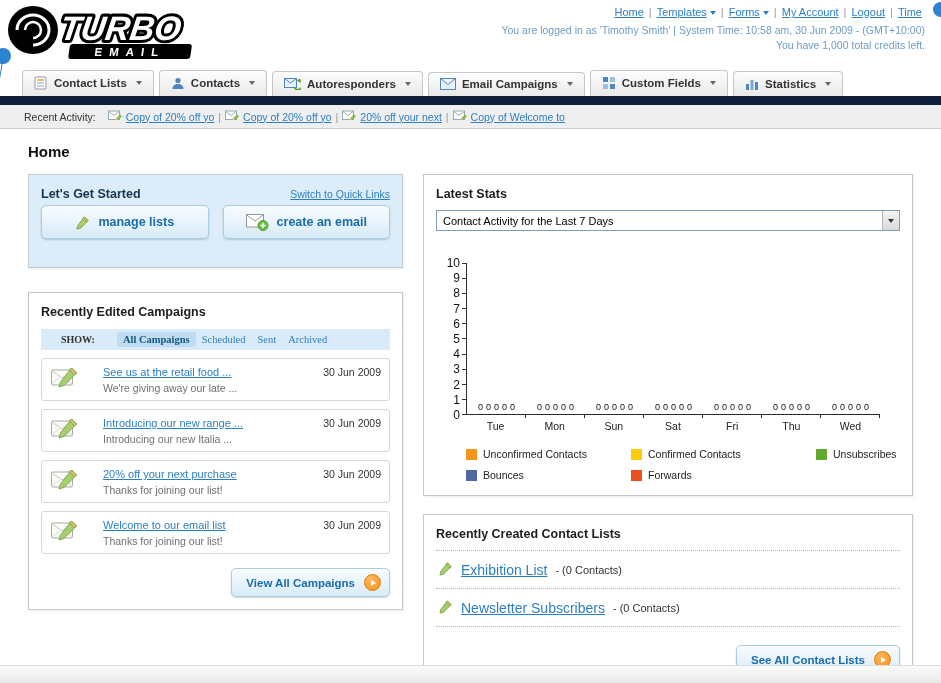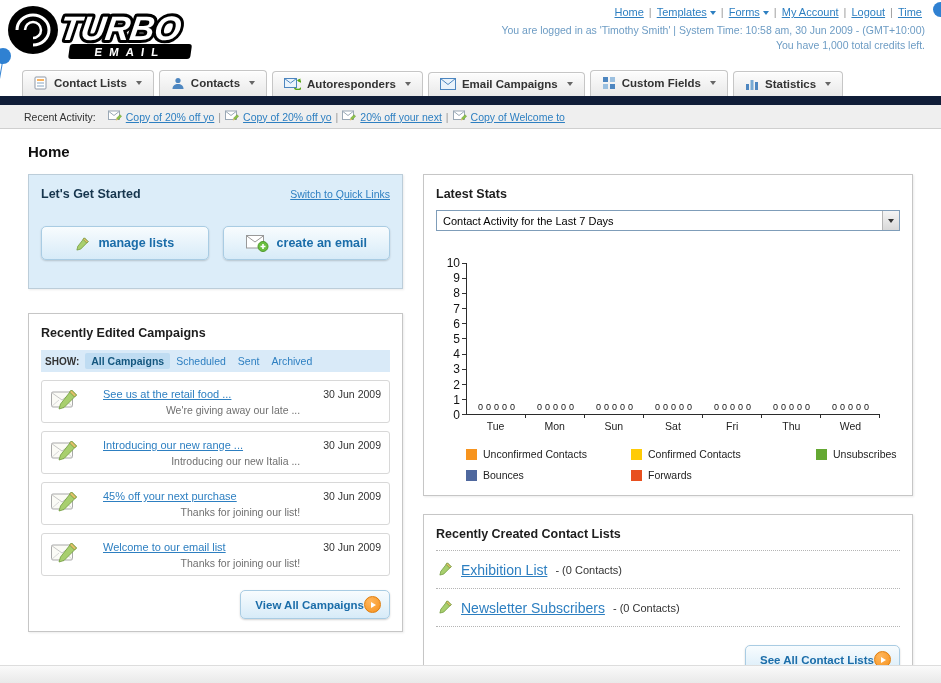--- a/index.html
+++ b/index.html
@@ -39,36 +39,36 @@
   .col-left{width:375px;flex:none;}
   .col-right{flex:1;}
 
   .panel{border:1px solid #c6c6c6;background:#fff;box-shadow:1px 1px 2px rgba(0,0,0,0.08);}
   .panel-title{font-size:12.5px;font-weight:bold;color:#1d1d1d;}
 
   .gs-panel{background:#dcedf9;padding:12px 12px 28px;margin-bottom:24px;border-color:#bccdd9;}
   .gs-head{display:flex;justify-content:space-between;align-items:center;}
   .gs-head .panel-title{color:#16354d;}
   .small-link{font-size:10.5px;}
-  .gs-buttons{display:flex;gap:14px;margin-top:25px;}
+  .gs-buttons{display:flex;gap:14px;margin-top:4px;}
   .blue-btn{flex:1;display:flex;align-items:center;justify-content:center;gap:8px;height:34px;background:linear-gradient(#f8fcfe,#d7ebf8);border:1px solid #a9cce3;border-radius:5px;font-family:inherit;font-size:12.5px;font-weight:bold;color:#1b6da9;cursor:pointer;box-shadow:0 1px 2px rgba(0,0,0,0.18);}
 
   .camp-panel{padding:12px;}
-  .filterbar{background:#d9eaf8;margin-top:10px;padding:5px 4px;font-size:10.5px;display:flex;align-items:center;gap:6px;}
+  .filterbar{background:#d9eaf8;margin-top:10px;padding:5px 20px;font-size:10.5px;display:flex;align-items:center;gap:22px;font-family:Liberation Serif, serif;}
   .show-label{color:#333;font-weight:bold;font-size:10px;}
   .filter{padding:2px 6px;text-decoration:none;color:#2d7fc1;}
   .filter.active{background:#bfdcf2;border-radius:2px;color:#14577f;font-weight:bold;}
   .camp-item{display:flex;align-items:flex-start;gap:23px;border:1px solid #d8d8d8;border-radius:3px;padding:6px 8px;margin-top:8px;background:#fff;cursor:pointer;}
   .camp-text{flex:1;padding-top:1px;}
   .camp-title{font-size:11px;}
-  .camp-sub{font-size:10.5px;color:#707070;margin-top:4px;text-align:right;}
+  .camp-sub{font-size:10.5px;color:#707070;margin-top:4px;}
   .camp-date{font-size:10.5px;color:#333;padding-top:1px;}
 
   .btnrow{display:flex;justify-content:flex-end;margin-top:14px;}
-  .pill-btn{display:flex;align-items:center;padding:5px 8px 5px 14px;background:linear-gradient(#f8fcfe,#d7ebf8);border:1px solid #a9cce3;border-radius:5px;font-family:inherit;font-size:11.5px;font-weight:bold;color:#1b6da9;cursor:pointer;box-shadow:0 1px 2px rgba(0,0,0,0.18);}
+  .pill-btn{display:flex;align-items:center;gap:9px;padding:5px 8px 5px 14px;background:linear-gradient(#f8fcfe,#d7ebf8);border:1px solid #a9cce3;border-radius:5px;font-family:inherit;font-size:11.5px;font-weight:bold;color:#1b6da9;cursor:pointer;box-shadow:0 1px 2px rgba(0,0,0,0.18);}
   .orange-circle{width:17px;height:17px;border-radius:50%;background:radial-gradient(circle at 35% 30%,#ffb65c,#f6921e);display:inline-flex;align-items:center;justify-content:center;border:1px solid #e07c0a;}
   .orange-circle::before{content:'';width:0;height:0;border-top:3.5px solid transparent;border-bottom:3.5px solid transparent;border-left:5px solid #fff;margin-left:1px;}
 
   .stats-panel{padding:12px 12px 12px;margin-bottom:18px;}
   .select{margin-top:9px;height:21px;border:1px solid #7f9db9;display:flex;align-items:center;justify-content:space-between;padding-left:6px;font-size:11px;color:#000;background:#fff;cursor:pointer;}
   .select-arrow{width:17px;height:100%;background:linear-gradient(#f5f5f5,#d8d8d8);border-left:1px solid #b5b5b5;display:flex;align-items:center;justify-content:center;}
   .select-arrow::before{content:'';width:0;height:0;border-left:3.5px solid transparent;border-right:3.5px solid transparent;border-top:4.5px solid #333;}
 
   .chart{display:flex;margin:32px 0 0 8px;}
   .yaxis{display:flex;flex-direction:column;justify-content:space-between;align-items:flex-end;height:152px;font-size:12px;color:#111;width:22px;}
@@ -291,21 +291,21 @@
                 <span class="camp-date">30 Jun 2009</span>
               </div>
               <div class="camp-item">
                 <span><svg width="30" height="24" viewBox="0 0 30 24">
                     <rect x="1.5" y="5" width="21" height="15" rx="1.5" fill="#fbfbf6" stroke="#a9a9a9"></rect>
                     <path d="M1.5 5.5 L12 13 L22.5 5.5" fill="none" stroke="#c6c6c6"></path>
                     <path d="M1.5 19.5 L9 13 M22.5 19.5 L15 13" fill="none" stroke="#d8d8d8"></path>
                     <path d="M21.5 3 L26.5 8 L14 20.5 L9 22 L10.5 17 Z" fill="#a8cf6e" stroke="#6f9a3c" stroke-width="0.8"></path>
                     <path d="M21.5 3 L26.5 8 L24.5 10 L19.5 5 Z" fill="#e4c06a" stroke="#6f9a3c" stroke-width="0.8"></path>
                   </svg></span>
-                <div class="camp-text"><a class="camp-title">45% off your next purchase</a><div class="camp-sub">Thanks for joining our list!</div></div>
+                <div class="camp-text"><a class="camp-title">20% off your next purchase</a><div class="camp-sub">Thanks for joining our list!</div></div>
                 <span class="camp-date">30 Jun 2009</span>
               </div>
               <div class="camp-item">
                 <span><svg width="30" height="24" viewBox="0 0 30 24">
                     <rect x="1.5" y="5" width="21" height="15" rx="1.5" fill="#fbfbf6" stroke="#a9a9a9"></rect>
                     <path d="M1.5 5.5 L12 13 L22.5 5.5" fill="none" stroke="#c6c6c6"></path>
                     <path d="M1.5 19.5 L9 13 M22.5 19.5 L15 13" fill="none" stroke="#d8d8d8"></path>
                     <path d="M21.5 3 L26.5 8 L14 20.5 L9 22 L10.5 17 Z" fill="#a8cf6e" stroke="#6f9a3c" stroke-width="0.8"></path>
                     <path d="M21.5 3 L26.5 8 L24.5 10 L19.5 5 Z" fill="#e4c06a" stroke="#6f9a3c" stroke-width="0.8"></path>
                   </svg></span>

